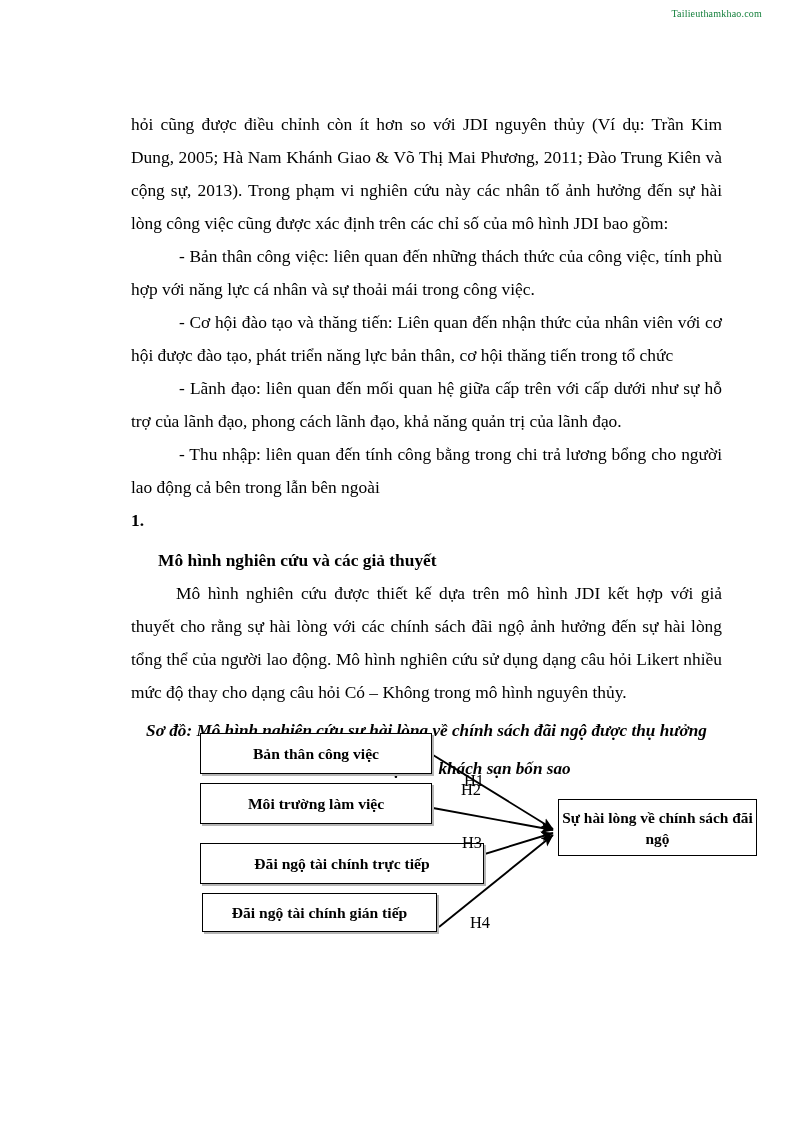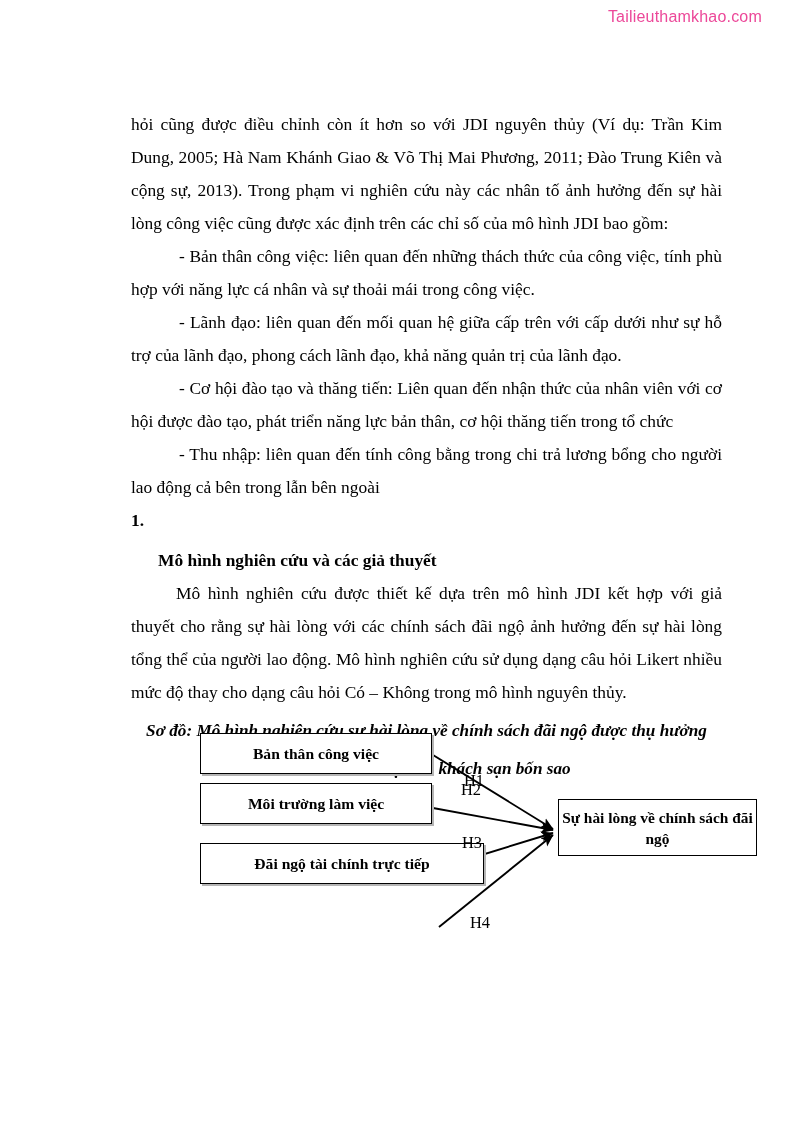--- a/index.html
+++ b/index.html
@@ -22,24 +22,24 @@
     width: 794px;
     height: 1123px;
     background: #ffffff;
   }
 
   
   .watermark {
     position: absolute;
     right: 32px;
     top: 8px;
-    font-family: Liberation Sans, sans-serif;
-    font-size: 16px;
+    font-family: Liberation Serif, serif;
+    font-size: 10px;
     letter-spacing: 0.2px;
-    color: #ec4899;
+    color: #15803d;
     white-space: nowrap;
   }
 
   
   .body-text {
     position: absolute;
     left: 131px;
     top: 108px;
     width: 591px;
   }
@@ -136,23 +136,23 @@
 <div id="page">
 
   <div class="watermark">Tailieuthamkhao.com</div>
 
   <div class="body-text">
 
     <p class="para">hỏi cũng được điều chỉnh còn ít hơn so với JDI nguyên thủy (Ví dụ: Trần Kim Dung, 2005; Hà Nam Khánh Giao &amp; Võ Thị Mai Phương, 2011; Đào Trung Kiên và cộng sự, 2013). Trong phạm vi nghiên cứu này các nhân tố ảnh hưởng đến sự hài lòng công việc cũng được xác định trên các chỉ số của mô hình JDI bao gồm:</p>
 
     <p class="para indent">- Bản thân công việc: liên quan đến những thách thức của công việc, tính phù hợp với năng lực cá nhân và sự thoải mái trong công việc.</p>
 
+    <p class="para indent">- Cơ hội đào tạo và thăng tiến: Liên quan đến nhận thức của nhân viên với cơ hội được đào tạo, phát triển năng lực bản thân, cơ hội thăng tiến trong tổ chức</p>
+
     <p class="para indent">- Lãnh đạo: liên quan đến mối quan hệ giữa cấp trên với cấp dưới như sự hỗ trợ của lãnh đạo, phong cách lãnh đạo, khả năng quản trị của lãnh đạo.</p>
-
-    <p class="para indent">- Cơ hội đào tạo và thăng tiến: Liên quan đến nhận thức của nhân viên với cơ hội được đào tạo, phát triển năng lực bản thân, cơ hội thăng tiến trong tổ chức</p>
 
 
     <p class="para indent">- Thu nhập: liên quan đến tính công bằng trong chi trả lương bổng cho người lao động cả bên trong lẫn bên ngoài</p>
 
     <div class="heading-num">
       <span class="num">1.</span>
       <span class="txt">Mô hình nghiên cứu và các giả thuyết</span>
     </div>
 
     <p class="para indent-sm">Mô hình nghiên cứu được thiết kế dựa trên mô hình JDI kết hợp với giả thuyết cho rằng sự hài lòng với các chính sách đãi ngộ ảnh hưởng đến sự hài lòng tổng thể của người lao động. Mô hình nghiên cứu sử dụng dạng câu hỏi Likert nhiều mức độ thay cho dạng câu hỏi Có – Không trong mô hình nguyên thủy.</p>
@@ -179,20 +179,21 @@
 
       <line x1="439" y1="916" x2="553" y2="824" stroke="#000000" stroke-width="1.9" marker-end="url(#arrowhead)"></line>
     </svg>
 
     <div class="node" style="left:200px; top:722px; width:232px; height:41px;">Bản thân công việc</div>
 
     <div class="node" style="left:200px; top:772px; width:232px; height:41px;">Môi trường làm việc</div>
 
     <div class="node" style="left:200px; top:832px; width:284px; height:41px;">Đãi ngộ tài chính trực tiếp</div>
 
+    <div class="node" style="left:202px; top:882px; width:235px; height:39px;">Đãi ngộ tài chính gián tiếp</div>
 
     <div class="node target" style="left:558px; top:788px; width:199px; height:57px;">Sự hài lòng về chính sách đãi ngộ</div>
 
     <div class="hlabel" style="left:464px; top:761px;">H1</div>
 
     <div class="hlabel" style="left:461px; top:770px;">H2</div>
 
     <div class="hlabel" style="left:462px; top:823px;">H3</div>
 
     <div class="hlabel" style="left:470px; top:903px;">H4</div>

